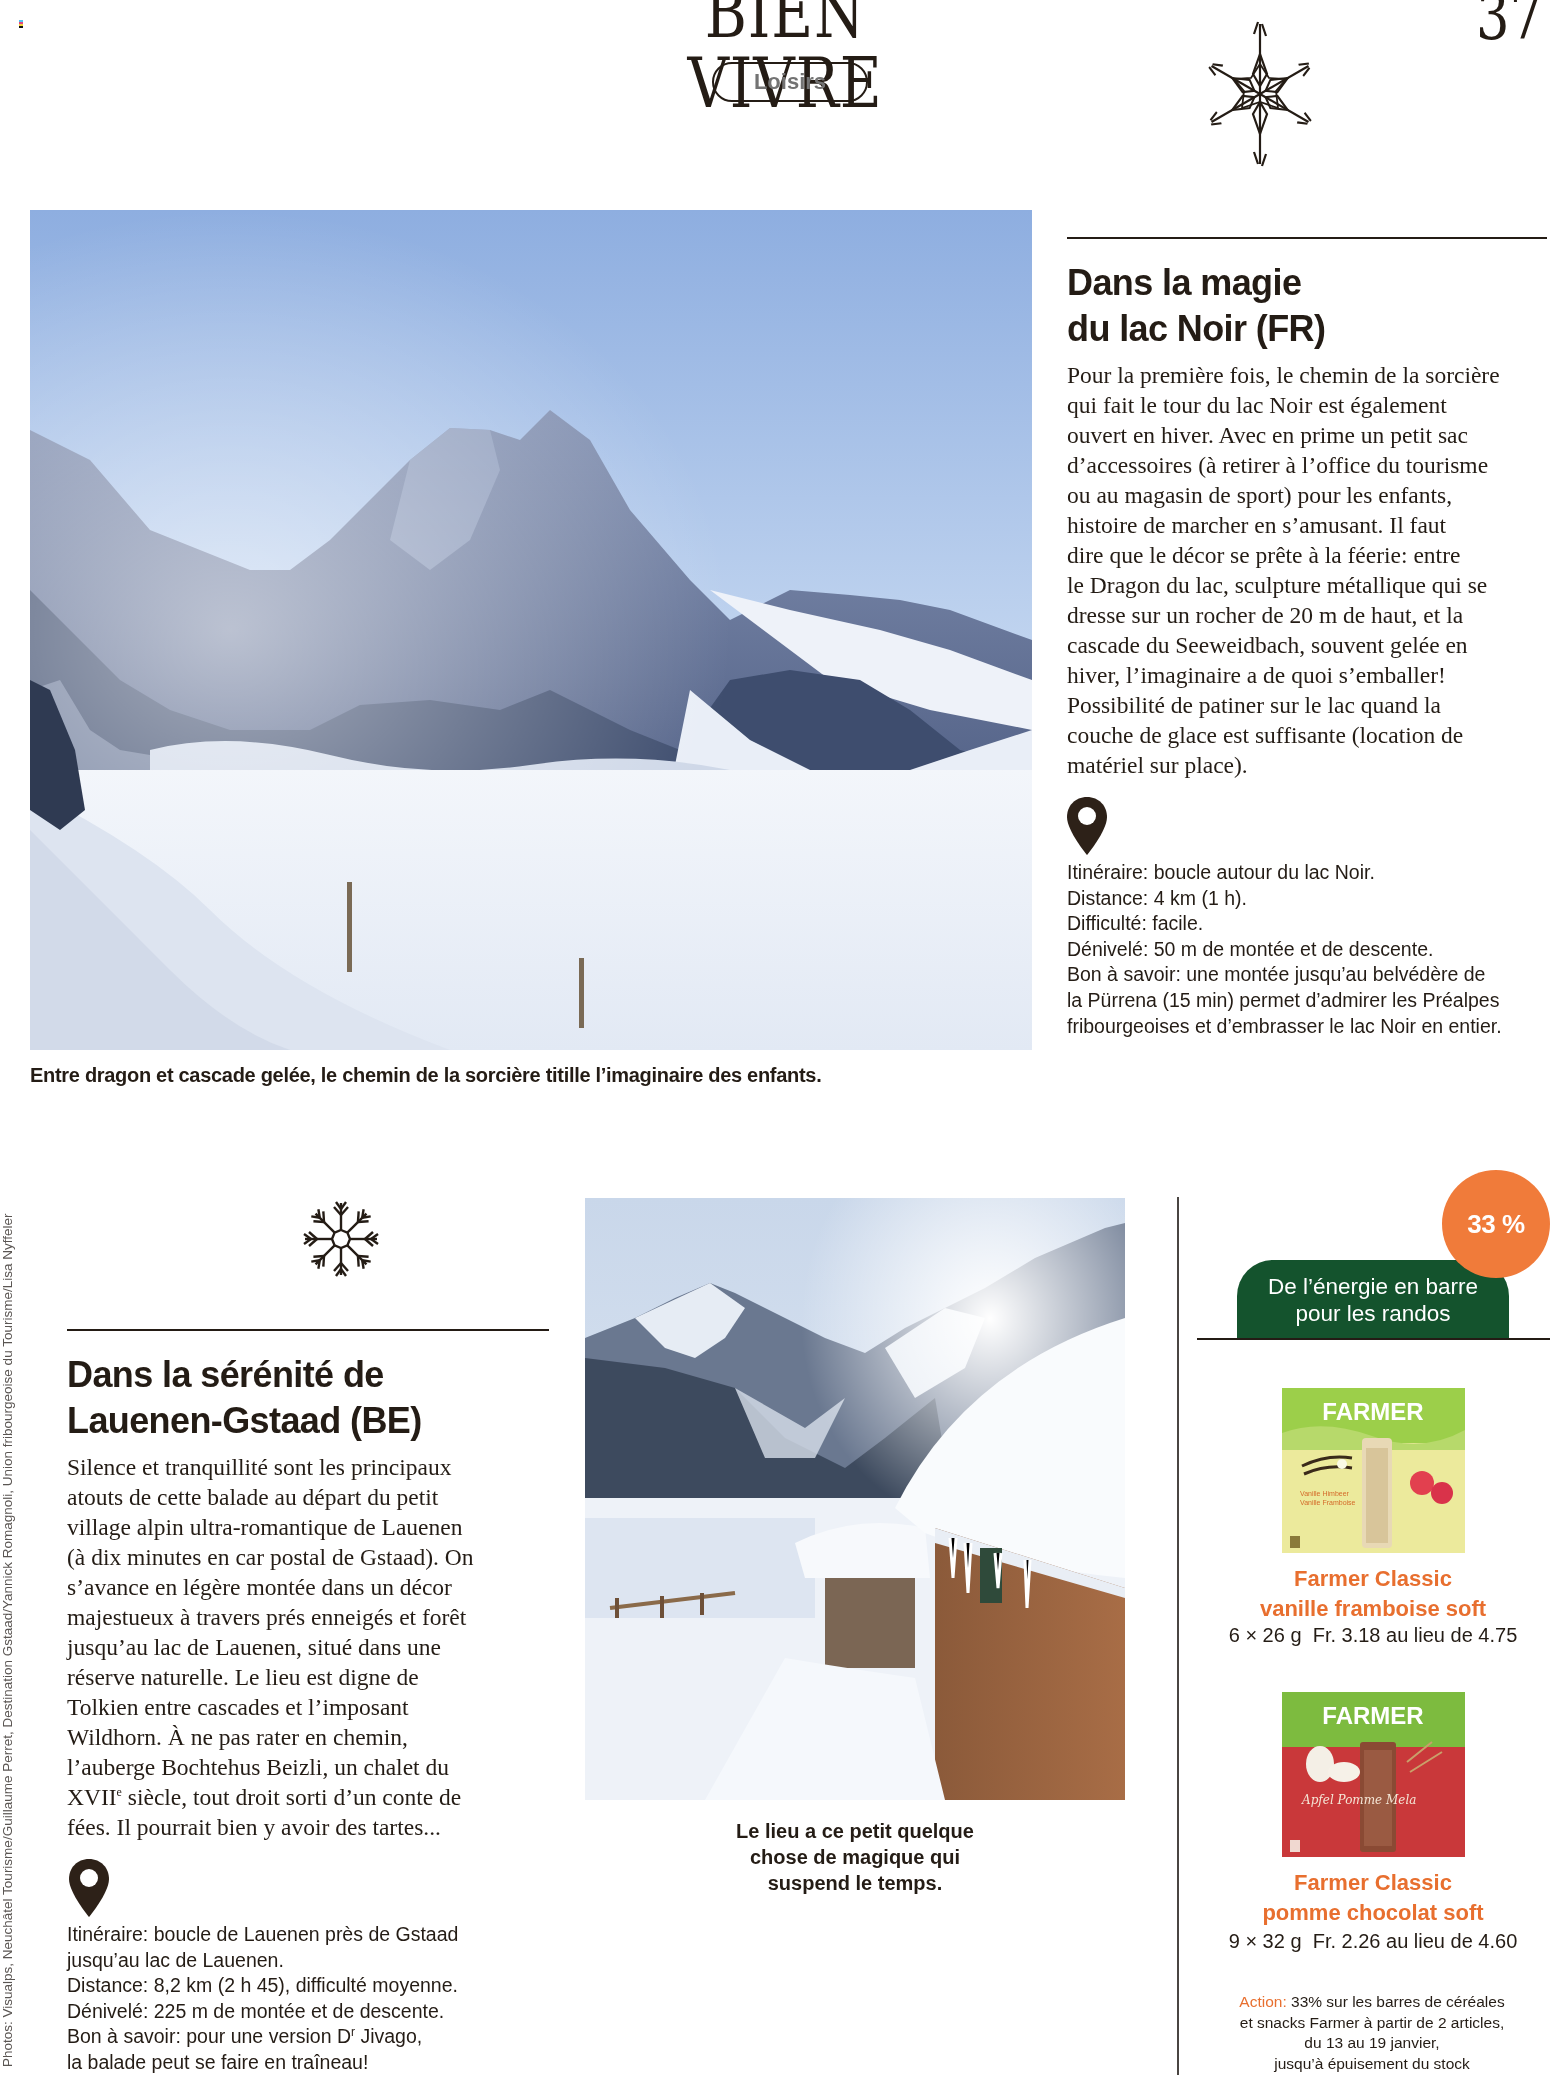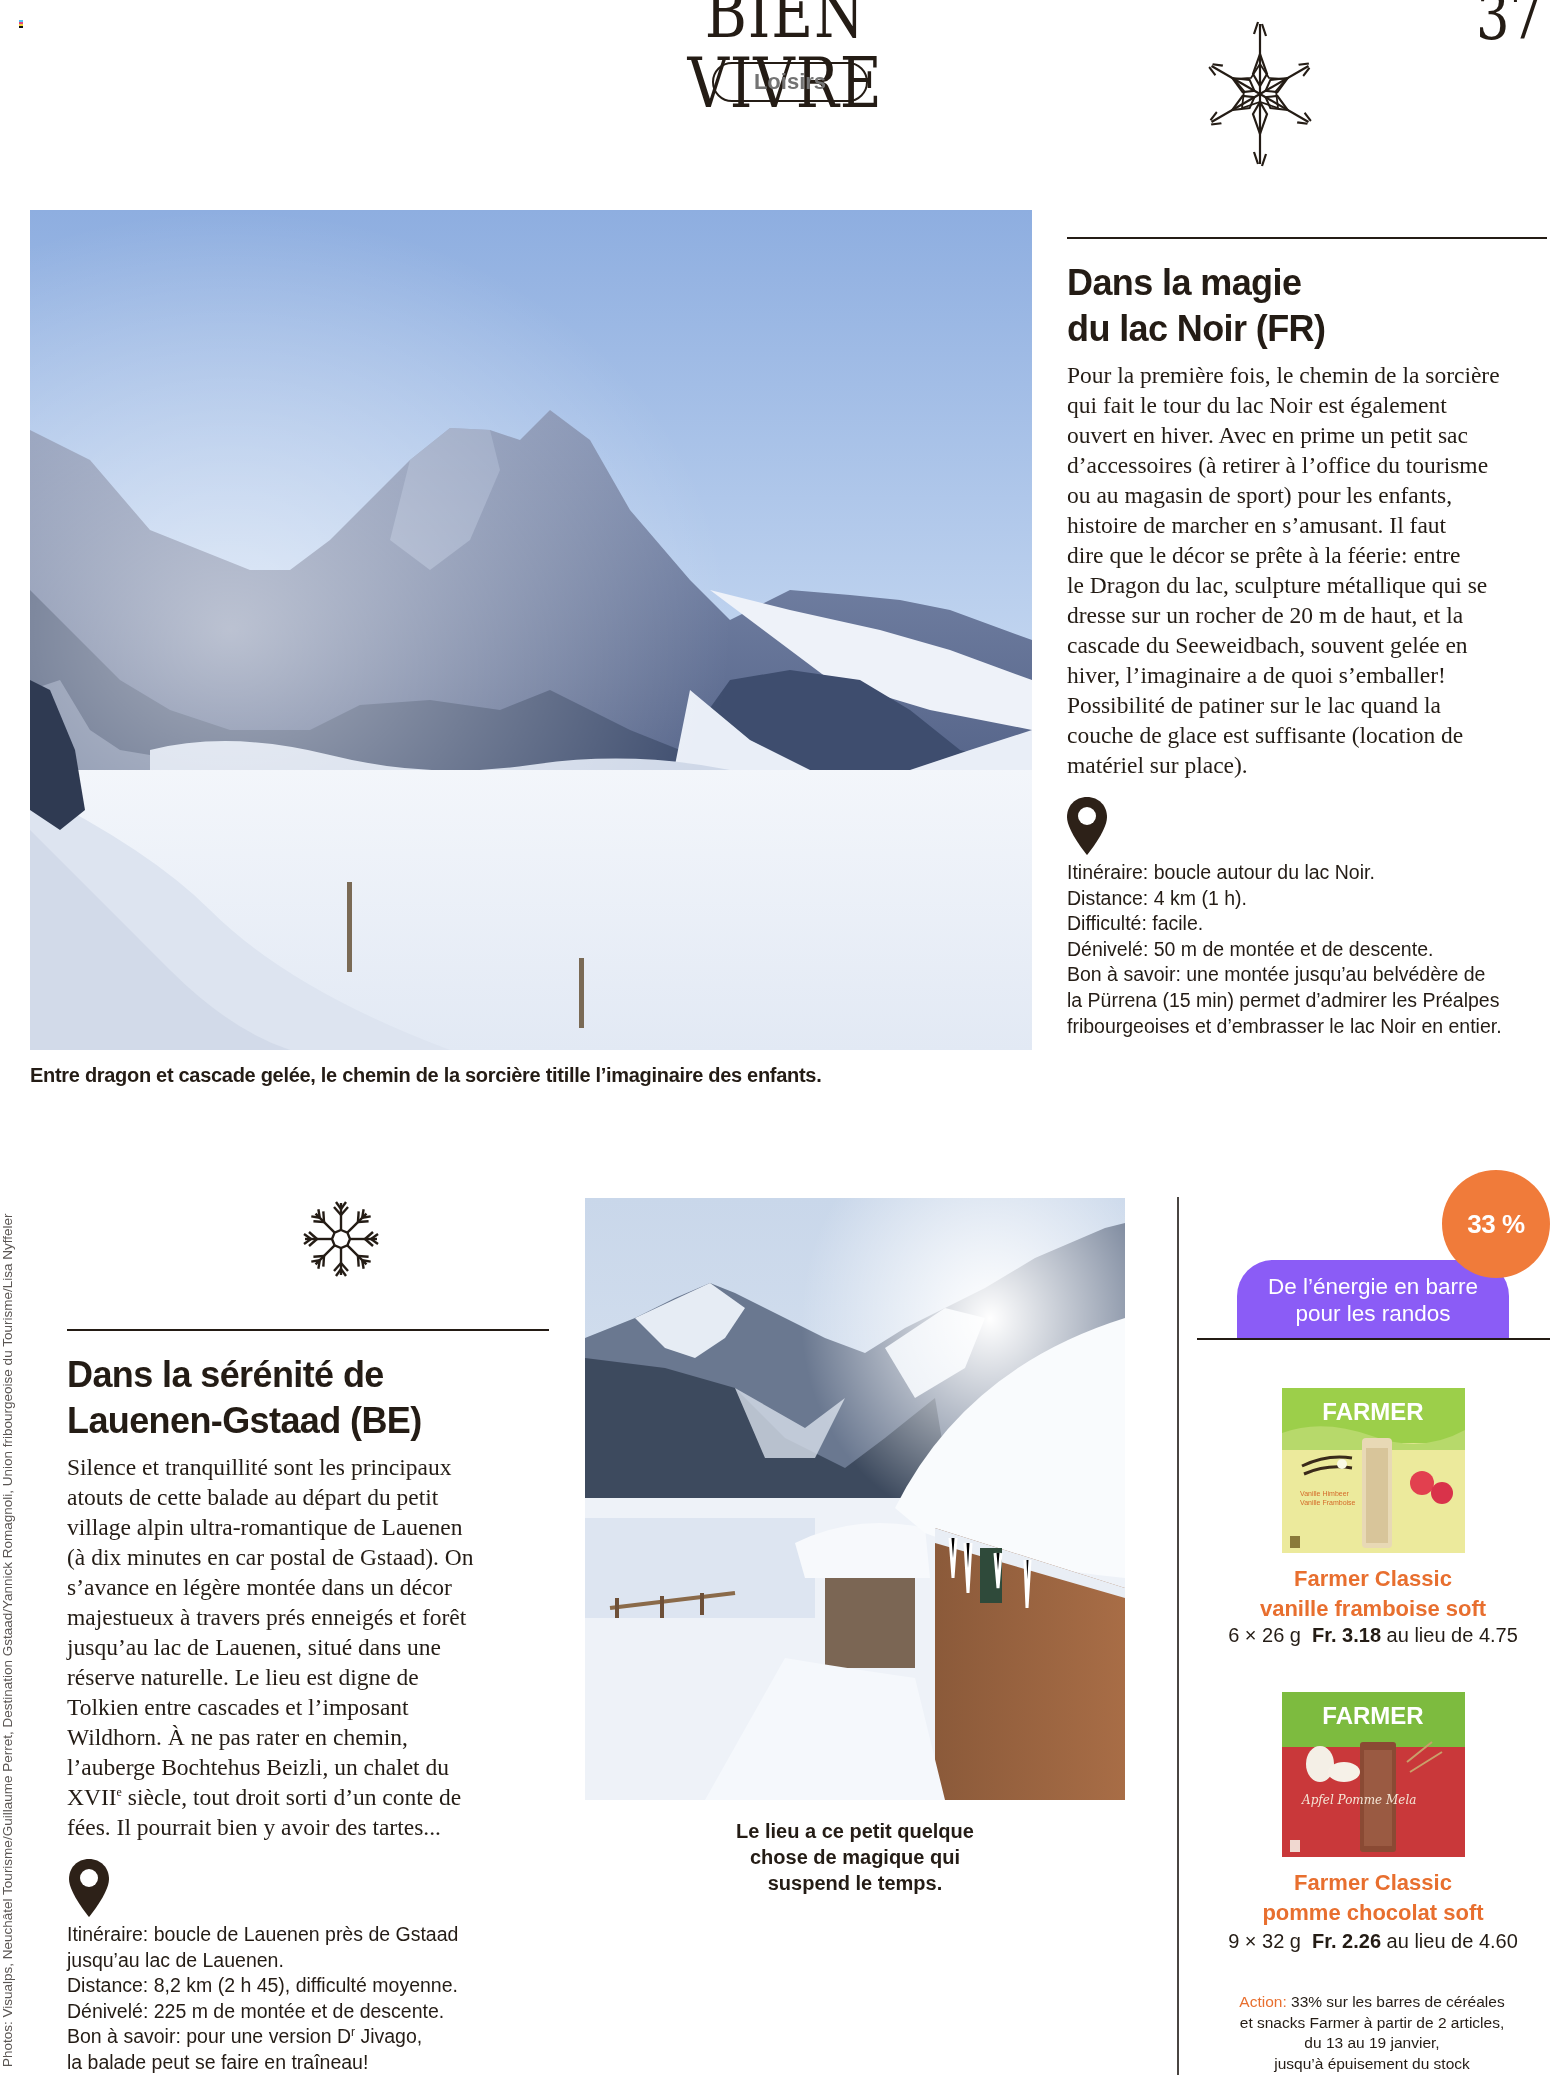--- a/index.html
+++ b/index.html
@@ -88,40 +88,40 @@
     .a2-facts { left: 67px; top: 1922px; width: 490px; }
     sup { font-size: 12px; vertical-align: super; line-height: 0; }
 
     .top-flake { left: 1205px; top: 18px; width: 110px; height: 152px; }
 
     
     .promo-vline { left: 1177px; top: 1197px; width: 2px; height: 878px; background: #4a4542; }
     .promo-hline { left: 1197px; top: 1338px; width: 353px; height: 2px; background: #241c15; }
     .promo-tab {
       left: 1237px; top: 1260px; width: 272px; height: 79px;
-      background: #8b5cf6; border-radius: 36px 36px 0 0;
+      background: #14532d; border-radius: 36px 36px 0 0;
       color: #ffffff; text-align: center; font-size: 22.5px; line-height: 27px;
       padding-top: 13px; white-space: pre-line; font-weight: 500;
     }
     .promo-badge {
       left: 1442px; top: 1170px; width: 108px; height: 108px; border-radius: 50%;
       background: #f07b3a; color: #fff; display: flex; align-items: center; justify-content: center;
       font-size: 26px; font-weight: 700; letter-spacing: -0.5px;
     }
     .product-img { width: 183px; height: 165px; }
     .p1-img { left: 1282px; top: 1388px; }
     .p2-img { left: 1282px; top: 1692px; }
     .product-name {
       width: 370px; text-align: center; color: #e86f2f; font-weight: 700;
       font-size: 22px; line-height: 30px; white-space: pre-line;
     }
     .product-price {
       width: 370px; text-align: center; font-size: 20px; color: #241c15; white-space: nowrap;
     }
-    .product-price b { font-weight: 700; }
+    .product-price b { font-weight: 400; }
     .p1-name { left: 1188px; top: 1564px; }
     .p1-price { left: 1188px; top: 1624px; }
     .p2-name { left: 1188px; top: 1868px; }
     .p2-price { left: 1188px; top: 1930px; }
     .promo-note {
       left: 1190px; top: 1992px; width: 364px; text-align: center; font-size: 15.5px;
       line-height: 20.5px; color: #241c15; white-space: pre-line;
     }
     .promo-note .accent { color: #e86f2f; margin-top: 45px; }
   </style>

